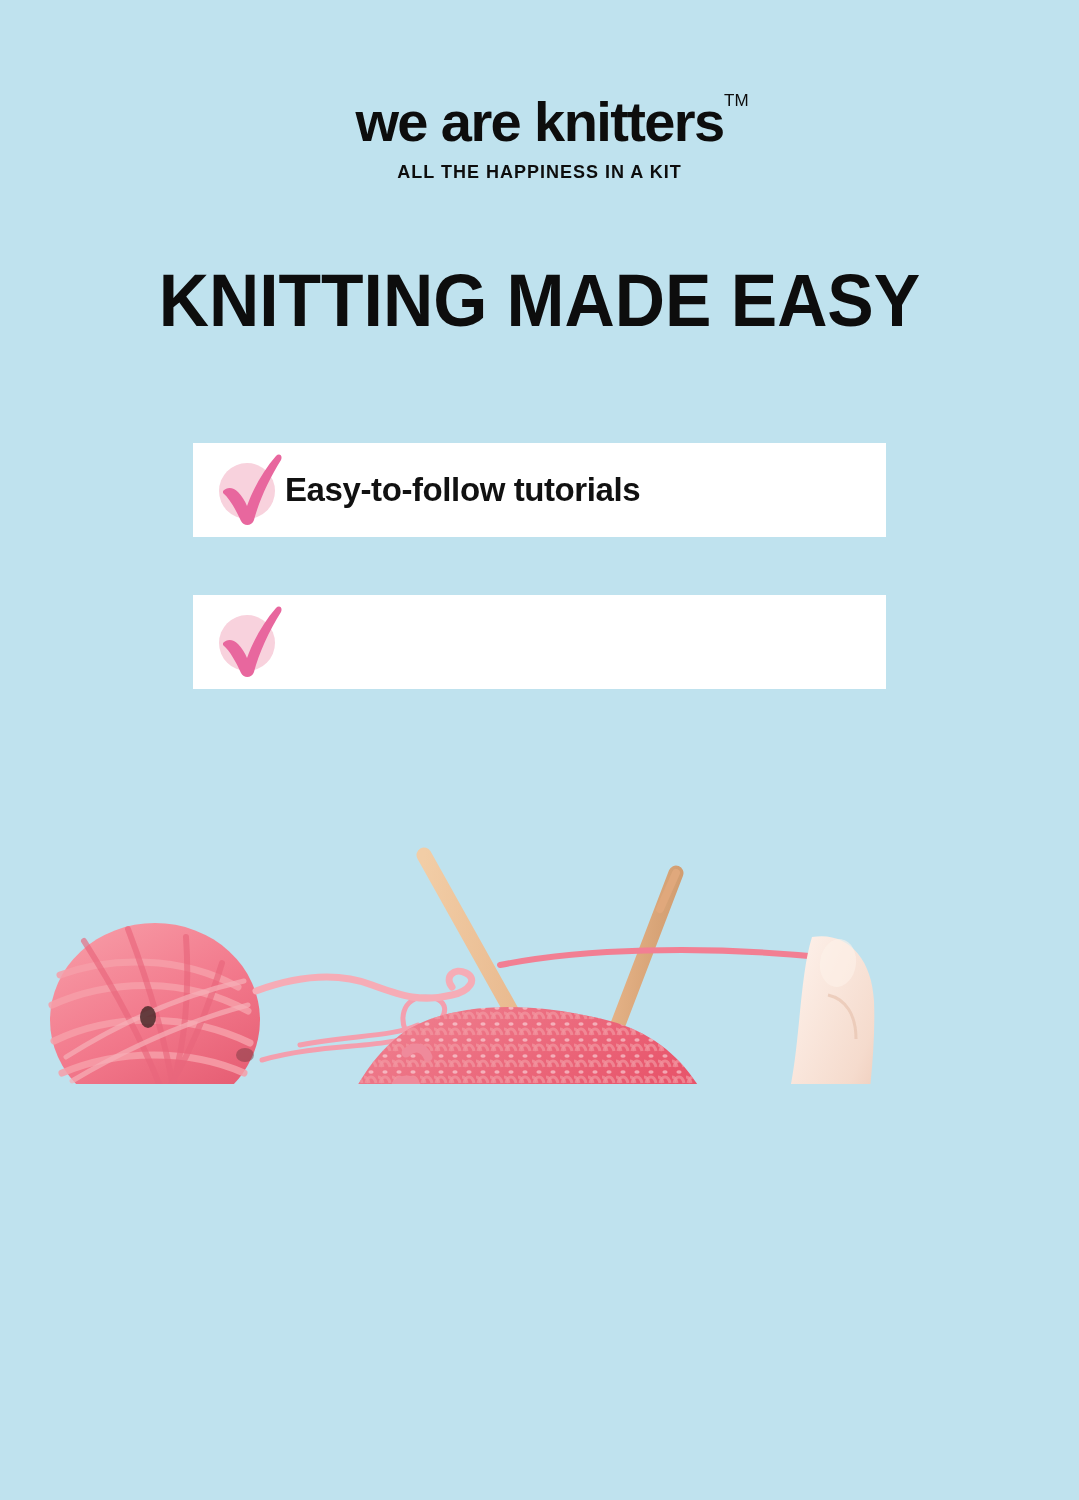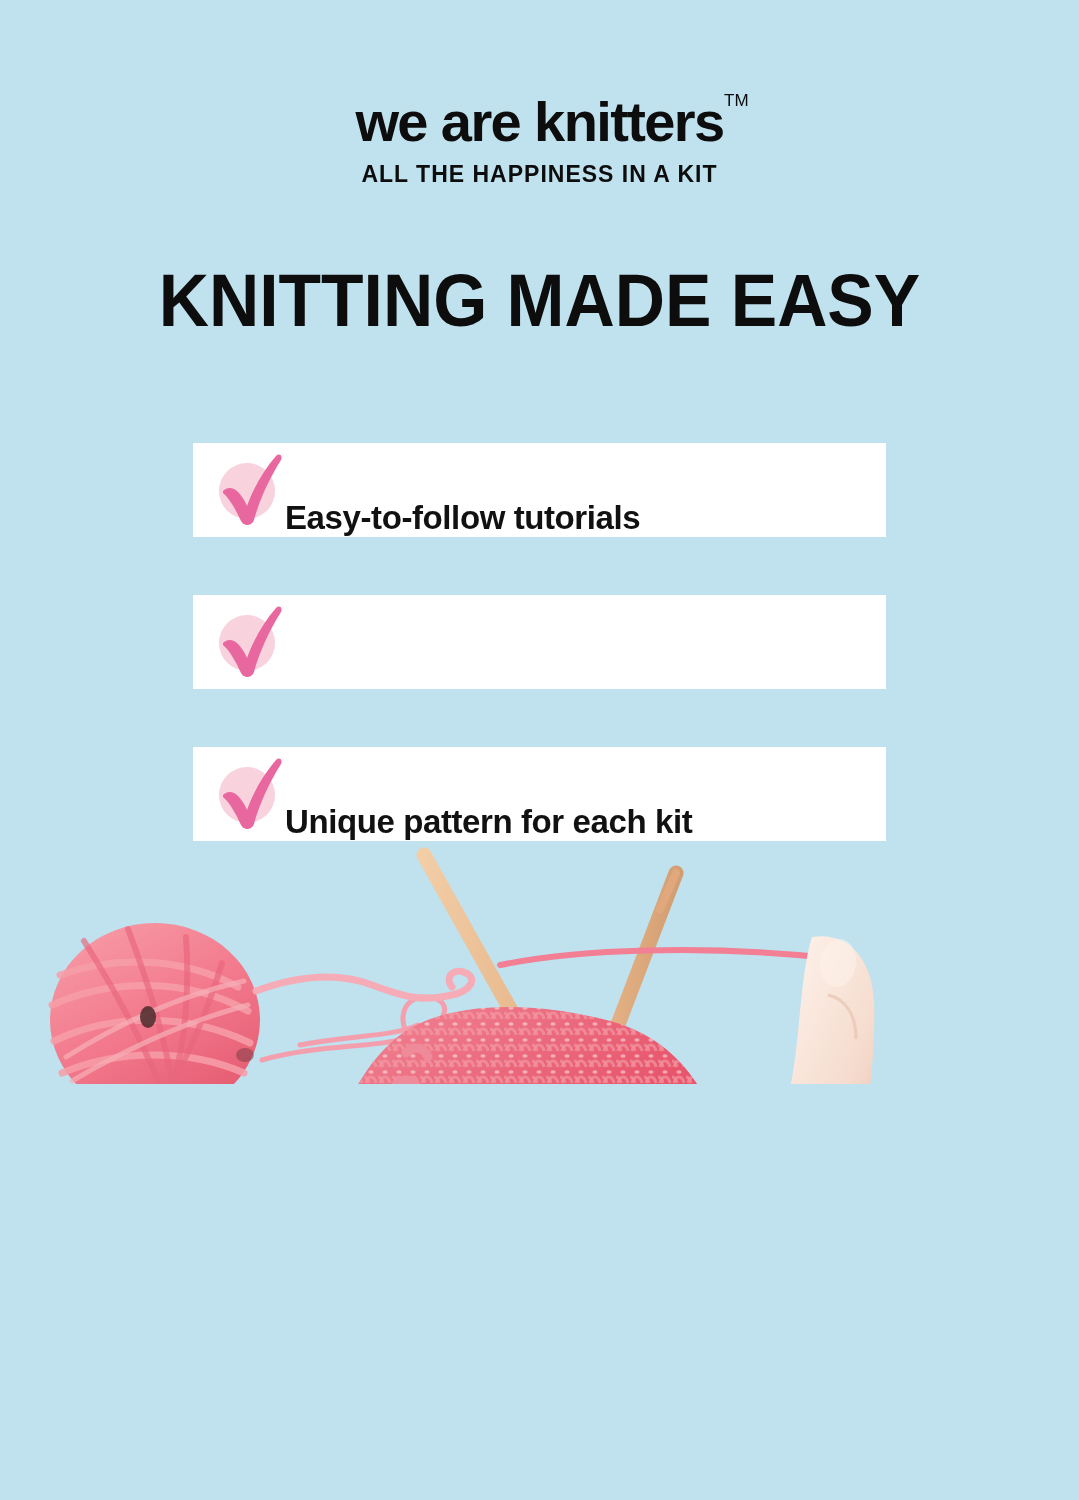--- a/index.html
+++ b/index.html
@@ -41,21 +41,21 @@
     right: -25px;
     font-size: 17px;
     font-weight: 400;
     letter-spacing: 0;
     color: #0d0d0d;
   }
   .brand-tagline {
     margin-top: 13px;
     font-family: "Liberation Sans", sans-serif;
     font-weight: 700;
-    font-size: 23px;
+    font-size: 18px;
     letter-spacing: 1.0px;
     color: #0d0d0d;
   }
 
   
   .headline {
     position: absolute;
     top: 264px;
     left: 0;
     width: 100%;
@@ -75,21 +75,21 @@
     top: 443px;
     left: 193px;
     width: 693px;
   }
   .feature-card {
     position: relative;
     height: 94px;
     background: #ffffff;
     margin-bottom: 58px;
     display: flex;
-    align-items: flex-end;
+    align-items: center;
   }
   .feature-card:last-child { margin-bottom: 0; }
 
   .check-wrap {
     position: relative;
     width: 92px;
     height: 94px;
     flex: 0 0 92px;
   }
   .check-circle {
@@ -157,29 +157,20 @@
 
     <div class="feature-card">
       <div class="check-wrap">
         <div class="check-circle"></div>
         <svg class="check-mark" viewBox="0 0 76 78">
           <path d="M10 40 C14 36 20 36 25 41 C29 45 32 50 34 55 C40 38 50 20 63 5 C66 2 70 4 68 9 C56 28 46 50 41 69 C39 75 31 76 28 70 C23 59 17 48 10 42 Z" fill="#e8679e"></path>
         </svg>
       </div>
     </div>
 
-    <div class="feature-card">
-      <div class="check-wrap">
-        <div class="check-circle"></div>
-        <svg class="check-mark" viewBox="0 0 76 78">
-          <path d="M10 40 C14 36 20 36 25 41 C29 45 32 50 34 55 C40 38 50 20 63 5 C66 2 70 4 68 9 C56 28 46 50 41 69 C39 75 31 76 28 70 C23 59 17 48 10 42 Z" fill="#e8679e"></path>
-        </svg>
-      </div>
-      <div class="feature-label">Unique pattern for each kit</div>
-    </div>
 
   </div>
 
   <div class="photo">
     <svg width="1079" height="655" viewBox="0 0 1079 655">
       <defs>
         <linearGradient id="denimG" x1="0" y1="0" x2="0.4" y2="1">
           <stop offset="0%" stop-color="#a9c7e2"></stop>
           <stop offset="45%" stop-color="#86aed3"></stop>
           <stop offset="100%" stop-color="#6f9bc4"></stop>

